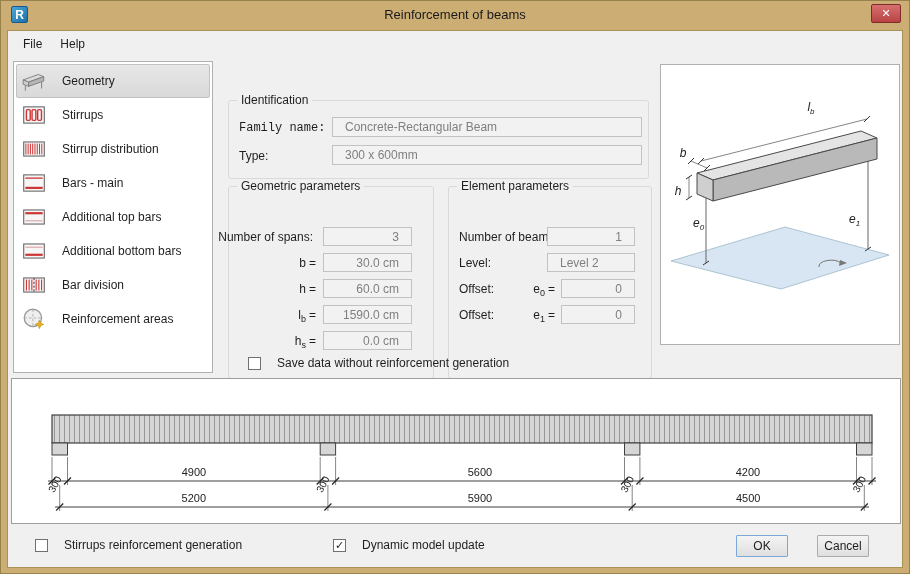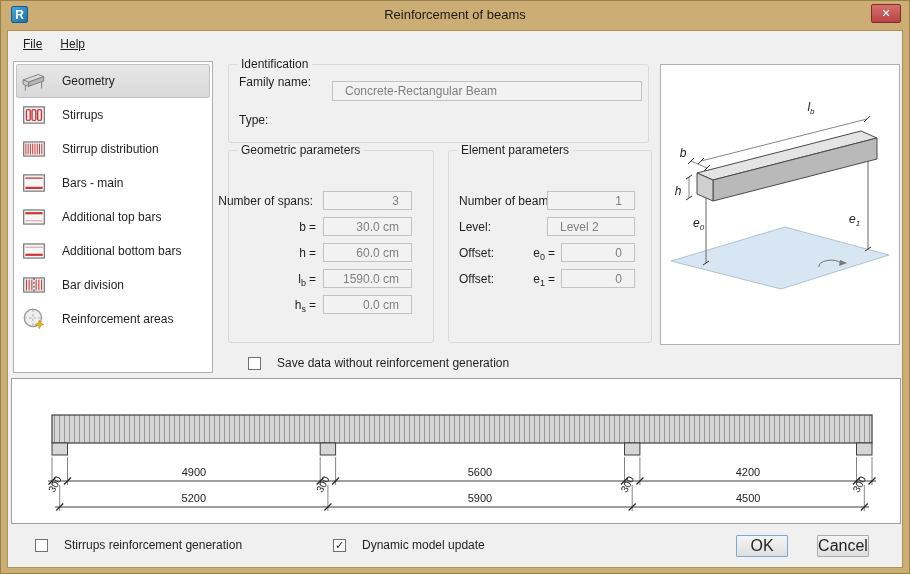--- a/index.html
+++ b/index.html
@@ -13,30 +13,30 @@
               background: linear-gradient(135deg,#4aa8d8,#1f6fa8); border: 1px solid #155a8a;
               color: #fff; font-weight: bold; font-size: 12px; display: flex; align-items: center; justify-content: center; }
   .title { position: absolute; left: 0; right: 0; top: 6px; text-align: center; font-size: 13px; color:#1a1a1a; }
   .close-btn { position: absolute; right: 7px; top: 3px; width: 30px; height: 19px; border-radius: 2px;
                background: linear-gradient(#d77070,#b94343); border: 1px solid #7e2b2b;
                color: #fff; font-size: 11px; display: flex; align-items: center; justify-content: center; cursor: pointer; }
 
   .client { position: absolute; left: 6px; top: 29px; width: 896px; height: 538px; background: #f0f0f0; border: 1px solid #a89355; }
 
   .menubar { position: absolute; left: 0; top: 0; right: 0; height: 26px; display: flex; align-items: center; padding-left: 6px; }
-  .menu-item { padding: 4px 9px; cursor: default; text-decoration: underline; }
+  .menu-item { padding: 4px 9px; cursor: default; }
 
   .sidebar { position: absolute; left: 5px; top: 30px; width: 200px; height: 312px; background: #fff; border: 1px solid #b0b0b0; padding: 2px; }
   .side-item { height: 34px; display: flex; align-items: center; gap: 15px; padding-left: 4px; border: 1px solid transparent; border-radius: 2px; }
   .side-item.selected { background: linear-gradient(#e7e7e7,#d9d9d9); border-color: #c2c2c2; }
   .side-icon { width: 26px; height: 26px; flex: 0 0 26px; display: flex; align-items: center; justify-content: center; }
   .side-icon svg { width: 26px; height: 26px; }
   .side-label { font-size: 12px; }
 
-  .group { position: absolute; border: 1px solid #d9d9d9; border-radius: 3px; }
+  .group { position: absolute; border: 1px solid #d9d9d9; border-radius: 3px; margin-top: 36px; }
   .group-title { position: absolute; top: -8px; left: 8px; background: #f0f0f0; padding: 0 4px; font-size: 12px; }
 
   .tb { border: 1px solid #c2c2c2; background: #f2f2f2; color: #7f7f7f; display: flex; align-items: center; padding: 0 12px; font-size: 12px; }
   .tb.right { justify-content: flex-end; }
 
   .prow { position: absolute; left: 0; width: 100%; height: 20px; }
   .geo .plabel { position: absolute; right: 117px; top: 3px; white-space: nowrap; }
   .geo .tb { position: absolute; left: 94px; top: 0; width: 89px; height: 19px; }
   .ele .plabel-left { position: absolute; left: 10px; top: 3px; white-space: nowrap; }
   .ele .pvarwrap { position: absolute; right: 96px; top: 3px; white-space: nowrap; }
@@ -54,21 +54,21 @@
   .drawing-panel svg { width: 888px; height: 144px; display: block; }
 
   svg text { font-family: "Liberation Sans", sans-serif; fill: #222; }
 
   .checkbox-row { position: absolute; display: flex; align-items: center; gap: 16px; cursor: default; padding-left: 19px; }
   .cb { width: 13px; height: 13px; background: #fff; border: 1px solid #707070; display: inline-flex; align-items: center; justify-content: center;
         font-size: 11px; line-height: 1; color: #222; flex: 0 0 13px; }
   .cb-label { font-size: 12px; color: #1e1e1e; }
 
   .btn { position: absolute; width: 52px; height: 22px; background: linear-gradient(#f4f4f4,#dfdfdf); border: 1px solid #ababab;
-         display: flex; align-items: center; justify-content: center; font-size: 16px; border-radius: 1px; cursor: pointer; }
+         display: flex; align-items: center; justify-content: center; font-size: 12px; border-radius: 1px; cursor: pointer; }
   .btn.ok { border-color: #7aa9d8; }
 </style>
 </head>
 <body>
 
 <div class="window">
 
   <div class="titlebar">
     <div class="app-icon">
       <span>R</span>
@@ -192,23 +192,24 @@
               <path d="M17,13 l1.2,2.8 2.8,1.2 -2.8,1.2 -1.2,2.8 -1.2,-2.8 -2.8,-1.2 2.8,-1.2 z" fill="#e9b320" stroke="#b98a10" stroke-width="0.5"></path>
             </svg>
         </span>
         <span class="side-label">Reinforcement areas</span>
       </div>
 
     </div>
 
     <div class="group" style="left:220px; top:33px; width:421px; height:79px;">
       <span class="group-title">Identification</span>
-      <span class="id-row-label" style="top:10px;">Family name:</span>
+      <span class="id-row-label" style="top:20px;font-family:Liberation Mono, monospace;">Family name:</span>
       <span class="tb id-box" style="top:16px;">Concrete-Rectangular Beam</span>
       <span class="id-row-label" style="top:48px;text-align:right;">Type:</span>
+      <span class="tb id-box" style="top:44px;">300 x 600mm</span>
     </div>
 
     <div class="group geo" style="left:220px; top:119px; width:206px; height:193px;">
       <span class="group-title">Geometric parameters</span>
 
       <div class="prow" style="top:40px;">
         <span class="plabel"><span>Number of spans:</span><span></span><sub></sub><span class="peq"></span></span>
         <span class="tb right">3</span>
       </div>
       <div class="prow" style="top:66px;">

